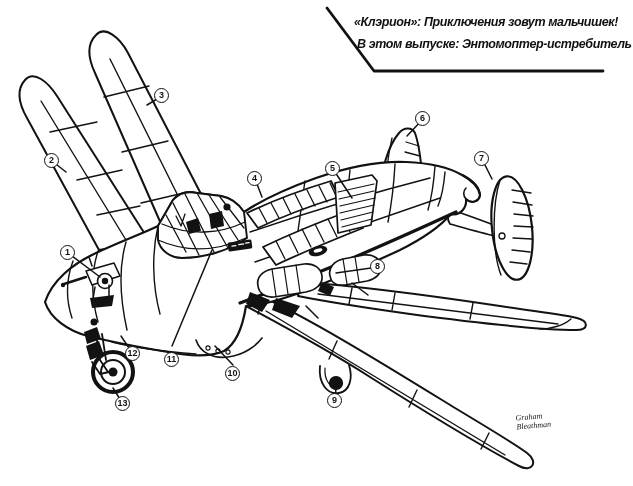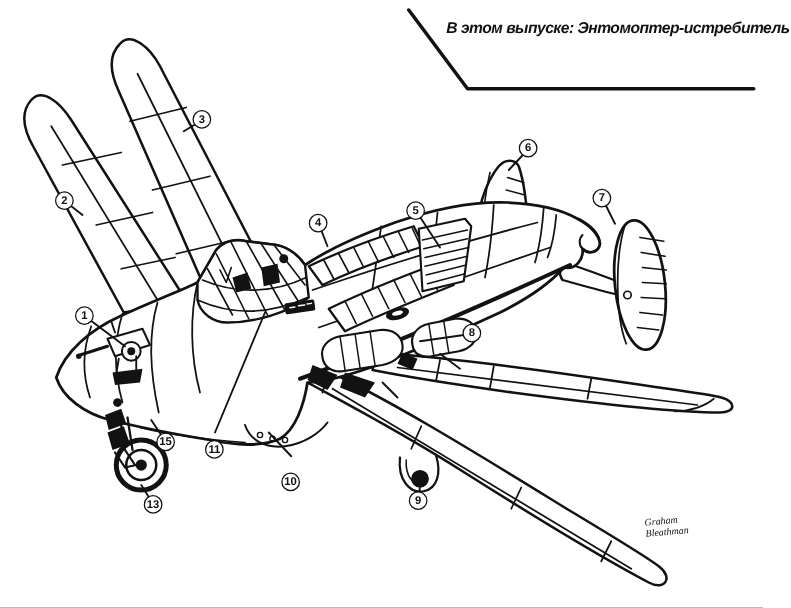--- a/index.html
+++ b/index.html
@@ -158,36 +158,37 @@
           <line x1="335" y1="401" x2="336" y2="388"></line>
           <line x1="233" y1="365" x2="215" y2="346"></line>
           <line x1="172" y1="346" x2="212" y2="250"></line>
           <line x1="133" y1="354" x2="121" y2="336"></line>
           <line x1="123" y1="404" x2="113" y2="388"></line>
         </g>
     </g>
   </svg>
 
   <div class="banner">
+    <div class="l1">«Клэрион»: Приключения зовут мальчишек!</div>
     <div class="l2">В этом выпуске: Энтомоптер-истребитель CI-880</div>
   </div>
 
   <div class="signature">
     <div>Graham</div>
     <div>Bleathman</div>
   </div>
 
   <div id="callout-layer">
       <div class="callout" style="left: 60px; top: 245px;">1</div>
       <div class="callout" style="left: 44px; top: 153px;">2</div>
       <div class="callout" style="left: 154px; top: 88px;">3</div>
       <div class="callout" style="left: 247px; top: 171px;">4</div>
       <div class="callout" style="left: 325px; top: 161px;">5</div>
       <div class="callout" style="left: 415px; top: 111px;">6</div>
       <div class="callout" style="left: 474px; top: 151px;">7</div>
       <div class="callout" style="left: 370px; top: 259px;">8</div>
       <div class="callout" style="left: 327px; top: 393px;">9</div>
-      <div class="callout" style="left: 225px; top: 378px;">10</div>
+      <div class="callout" style="left: 225px; top: 366px;">10</div>
       <div class="callout" style="left: 164px; top: 352px;">11</div>
-      <div class="callout" style="left: 125px; top: 346px;">15</div>
+      <div class="callout" style="left: 125px; top: 346px;">12</div>
       <div class="callout" style="left: 115px; top: 396px;">13</div>
     </div>
 </div>
 
 </body></html>

